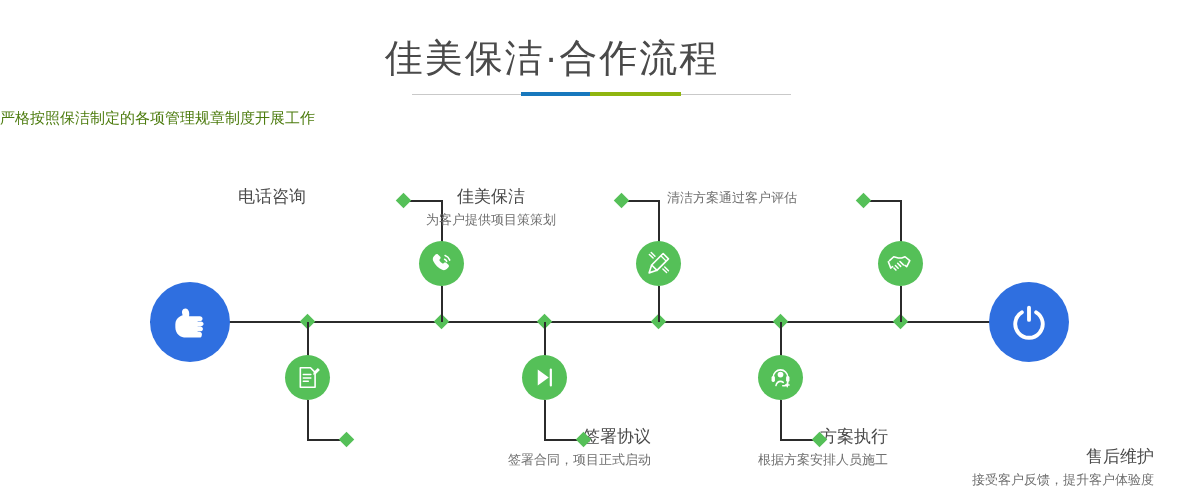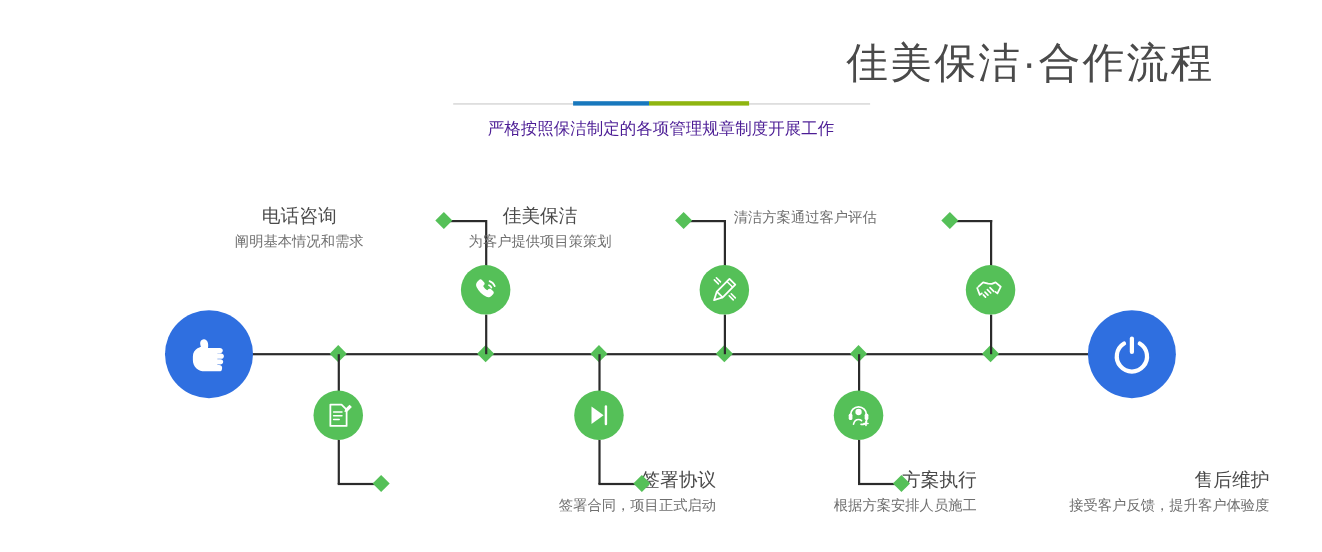--- a/index.html
+++ b/index.html
@@ -8,37 +8,37 @@
     background:#ffffff;
     font-family:"Liberation Sans","DejaVu Sans",sans-serif;
     overflow:hidden;
     position:relative;
   }
   #stage{position:absolute;left:0;top:0;width:1202px;height:502px;}
 
   
   .hdr-title{
     position:absolute;left:0;top:36px;width:1104px;
-    text-align:right;
+    text-align:center;
     font-size:38px;line-height:44px;
     color:#4a4a4a;
     letter-spacing:2px;
     font-weight:400;
     white-space:nowrap;
   }
   .rule{position:absolute;top:94px;height:1px;background:#c9c9c9;}
   .rule-left{left:412px;width:379px;}
   .seg{position:absolute;top:92px;height:4px;}
   .seg-blue{left:521px;width:69px;background:#1878bd;}
   .seg-green{left:590px;width:91px;background:#8fb510;}
   .hdr-sub{
     position:absolute;left:0;top:107px;width:1202px;
-    text-align:center;
+    text-align:left;
     font-size:15px;line-height:22px;
-    color:#4c1d95;
+    color:#4d7c0f;
     white-space:nowrap;
   }
 
   
   .axis{
     position:absolute;left:150px;top:321px;width:912px;height:2px;
     background:#2b2b2b;
   }
   .vline{position:absolute;width:2px;background:#2b2b2b;}
   .hline{position:absolute;height:2px;background:#2b2b2b;}
@@ -122,21 +122,20 @@
       <svg width="27" height="27" viewBox="0 0 32 32" fill="none">
         <path d="M11.8 5.2c-.8-.8-2.1-.7-2.9.1L7 7.4c-1.4 1.5-1.7 3.7-.8 5.5 2.2 4.5 6 8.3 10.6 10.5 1.8.9 4 .5 5.4-.9l2-2.1c.8-.8.8-2.1 0-2.9l-2.6-2.3c-.7-.6-1.8-.6-2.5 0l-1.3 1.1c-1.9-1-3.5-2.6-4.5-4.5l1.2-1.3c.6-.7.6-1.7 0-2.4l-2.7-2.9z" fill="#ffffff"></path>
         <path d="M20.2 6.6a9.2 9.2 0 0 1 5.6 5.4" stroke="#ffffff" stroke-width="1.8" stroke-linecap="round"></path>
         <path d="M19.6 11a5 5 0 0 1 2.6 2.5" stroke="#ffffff" stroke-width="1.8" stroke-linecap="round"></path>
       </svg>
     </span>
   </div>
 
   <div class="lbl r" style="left:150px;top:186px;width:244px;">
     <div class="t">电话咨询</div>
-    <div class="s">阐明基本情况和需求</div>
   </div>
 
   <div class="vline" style="left:307px;top:322px;height:34px;"></div>
   <div class="vline" style="left:307px;top:400px;height:40px;"></div>
   <div class="hline" style="left:307px;top:439px;width:36px;"></div>
   <div class="diamond" style="left:341px;top:434px;"></div>
 
   <div class="node" style="left:285px;top:355px;">
     <span>
       <svg width="27" height="27" viewBox="0 0 32 32" fill="none">
@@ -225,18 +224,18 @@
         <rect x="5.4" y="14.2" width="4" height="7" rx="1.8" fill="#ffffff"></rect>
         <rect x="22.6" y="14.2" width="4" height="7" rx="1.8" fill="#ffffff"></rect>
         <path d="M24.6 21.2v1.6c0 1.7-1.5 3-3.4 3h-2.6" stroke="#ffffff" stroke-width="1.7" stroke-linecap="round"></path>
         <circle cx="16" cy="12.5" r="3.4" fill="#ffffff"></circle>
         <path d="M10.6 25.6c.7-3 2.8-5 5.4-5 1.2 0 2.3.4 3.2 1.2" stroke="#ffffff" stroke-width="1.8" stroke-linecap="round"></path>
         <path d="M24 22.6v4.4M21.8 24.8h4.4" stroke="#ffffff" stroke-width="1.7" stroke-linecap="round"></path>
       </svg>
     </span>
   </div>
 
-  <div class="lbl l" style="left:824px;top:426px;width:330px;">
+  <div class="lbl l" style="left:824px;top:446px;width:330px;">
     <div class="t">售后维护</div>
     <div class="s">接受客户反馈，提升客户体验度</div>
   </div>
 
 </div>
 
 </body></html>

